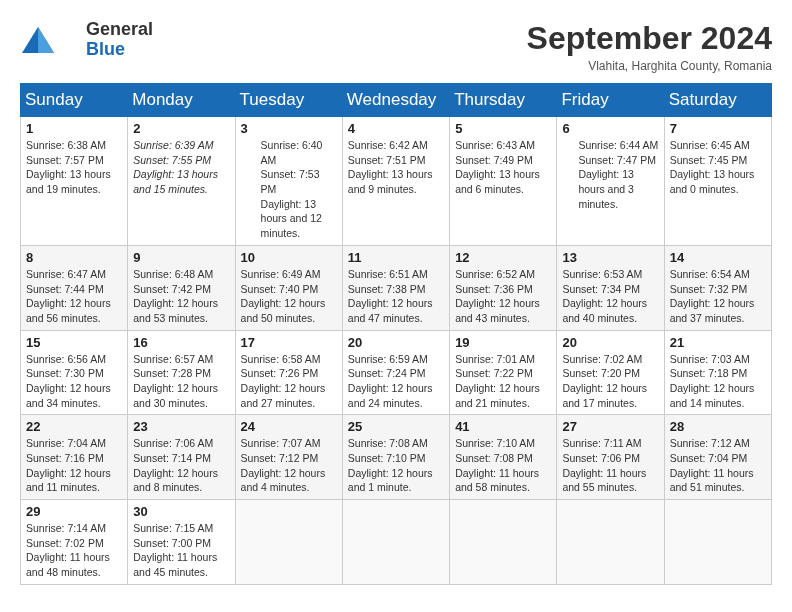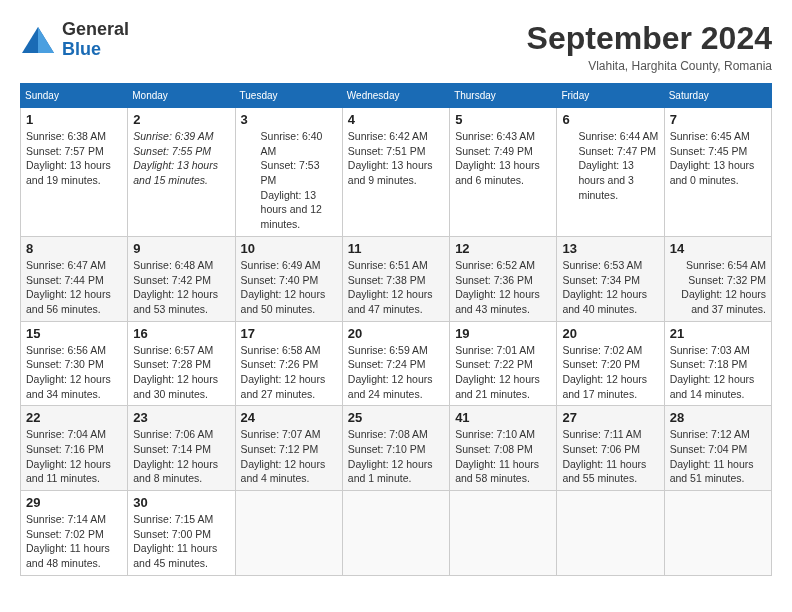--- a/index.html
+++ b/index.html
@@ -18,20 +18,21 @@
     }
     .logo {
       display: flex;
       align-items: center;
       gap: 6px;
     }
     .logo-text {
       display: flex;
       flex-direction: column;
       line-height: 1.1;
+      margin-left: 24px;
     }
     .logo-general {
       font-size: 18px;
       font-weight: bold;
       color: #333;
     }
     .logo-blue {
       font-size: 18px;
       font-weight: bold;
       color: #1a6bb5;
@@ -56,21 +57,21 @@
     .calendar {
       width: 100%;
       border-collapse: collapse;
       font-size: 11px;
     }
     .calendar th {
       background-color: #1a6bb5;
       color: #fff;
       padding: 6px 4px;
       text-align: left;
-      font-size: 10px;
+      font-size: 17px;
       font-weight: normal;
       border: 1px solid #1a6bb5;
     }
     .calendar td {
       vertical-align: top;
       padding: 4px 5px;
       border: 1px solid #ccc;
       width: 107px;
       min-height: 80px;
       background: #fff;
@@ -203,21 +204,21 @@
 Daylight: 12 hours and 43 minutes.</div>
         </td>
         <td>
           <span class="day-num">13</span>
           <div class="day-info" style="white-space: pre-line;">Sunrise: 6:53 AM
 Sunset: 7:34 PM
 Daylight: 12 hours and 40 minutes.</div>
         </td>
         <td>
           <span class="day-num">14</span>
-          <div class="day-info" style="white-space: pre-line; text-align: right;">Sunrise: 6:54 AM
+          <div class="day-info" style="white-space: pre-line;">Sunrise: 6:54 AM
 Sunset: 7:32 PM
 Daylight: 12 hours and 37 minutes.</div>
         </td>
       </tr>
       <tr>
         <td>
           <span class="day-num">15</span>
           <div class="day-info" style="white-space: pre-line;">Sunrise: 6:56 AM
 Sunset: 7:30 PM
 Daylight: 12 hours and 34 minutes.</div>

